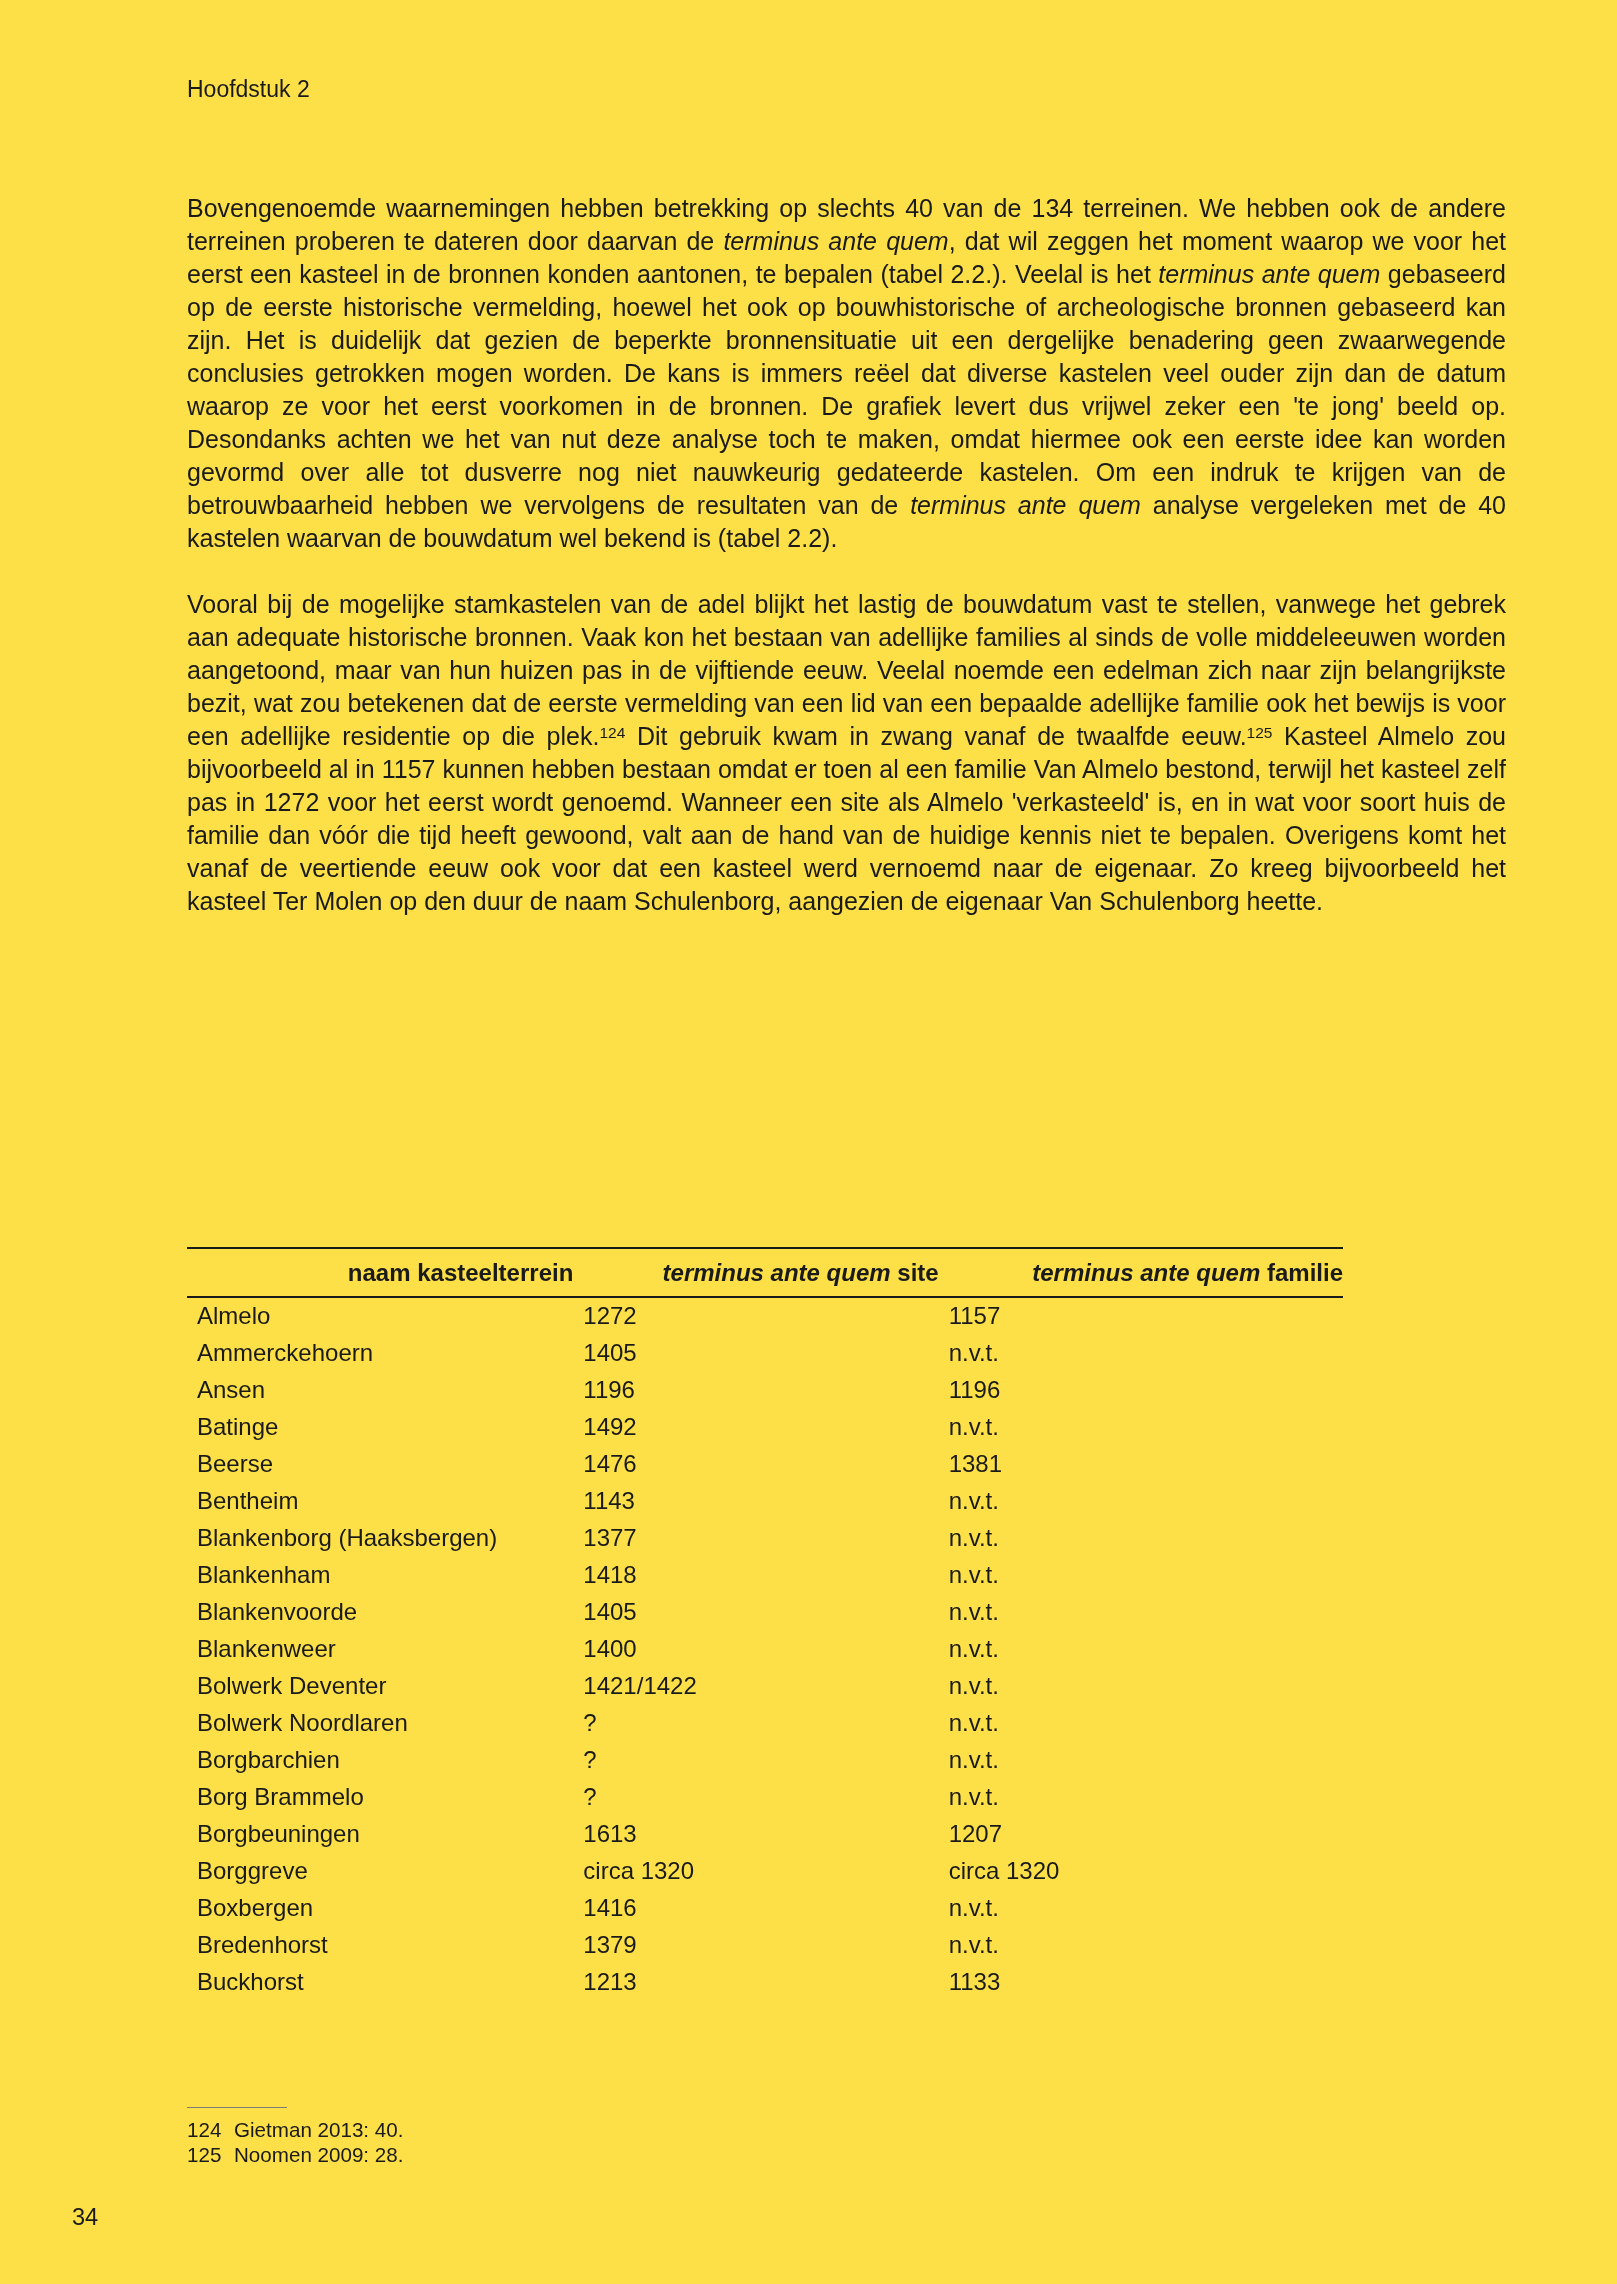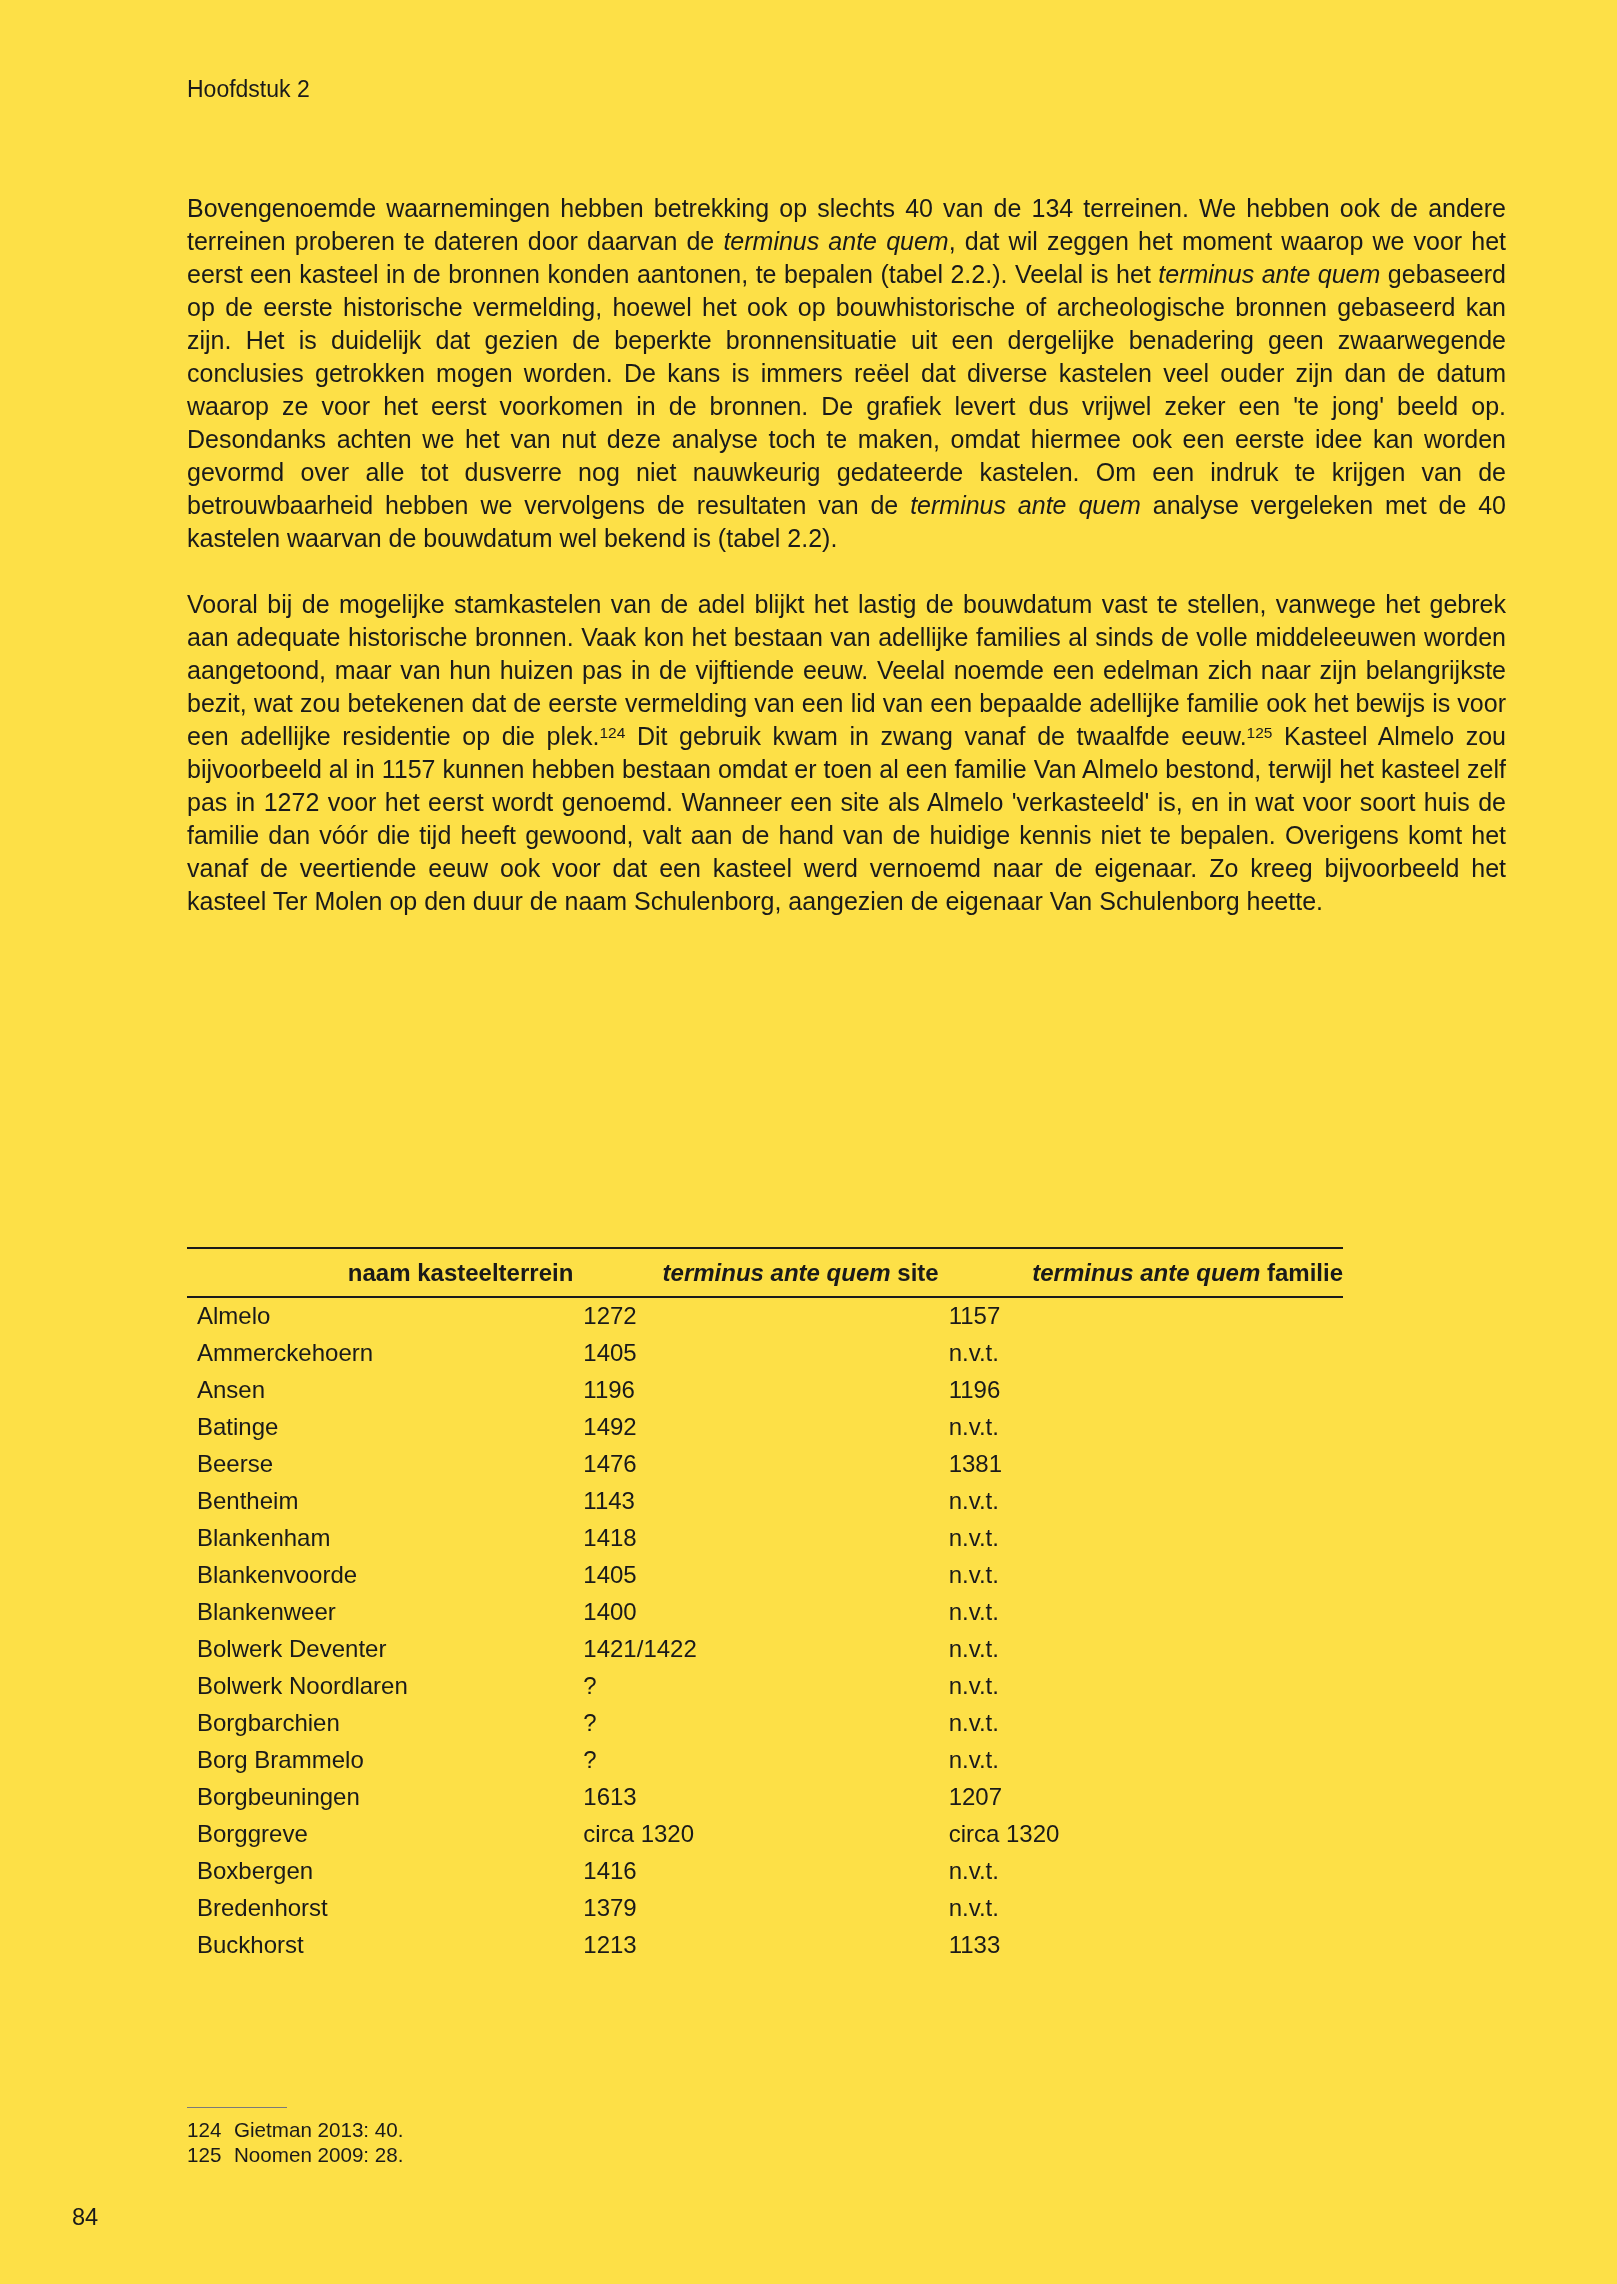--- a/index.html
+++ b/index.html
@@ -150,20 +150,25 @@
           <td>Beerse</td>
           <td>1476</td>
           <td>1381</td>
         </tr>
         <tr>
           <td>Bentheim</td>
           <td>1143</td>
           <td>n.v.t.</td>
         </tr>
         <tr>
+          <td>Blankenborg (Haaksbergen)</td>
+          <td>1377</td>
+          <td>n.v.t.</td>
+        </tr>
+        <tr>
           <td>Blankenham</td>
           <td>1418</td>
           <td>n.v.t.</td>
         </tr>
         <tr>
           <td>Blankenvoorde</td>
           <td>1405</td>
           <td>n.v.t.</td>
         </tr>
         <tr>
@@ -219,16 +224,16 @@
       </tbody>
   </table>
 
   <div class="footnote-rule"></div>
 
   <div class="footnotes">
       <div class="footnote"><span class="fn-num">124</span><span>Gietman 2013: 40.</span></div>
       <div class="footnote"><span class="fn-num">125</span><span>Noomen 2009: 28.</span></div>
     </div>
 
-  <div class="page-number">84</div>
+  <div class="page-number">34</div>
 
 </div>
 
 
 </body></html>

